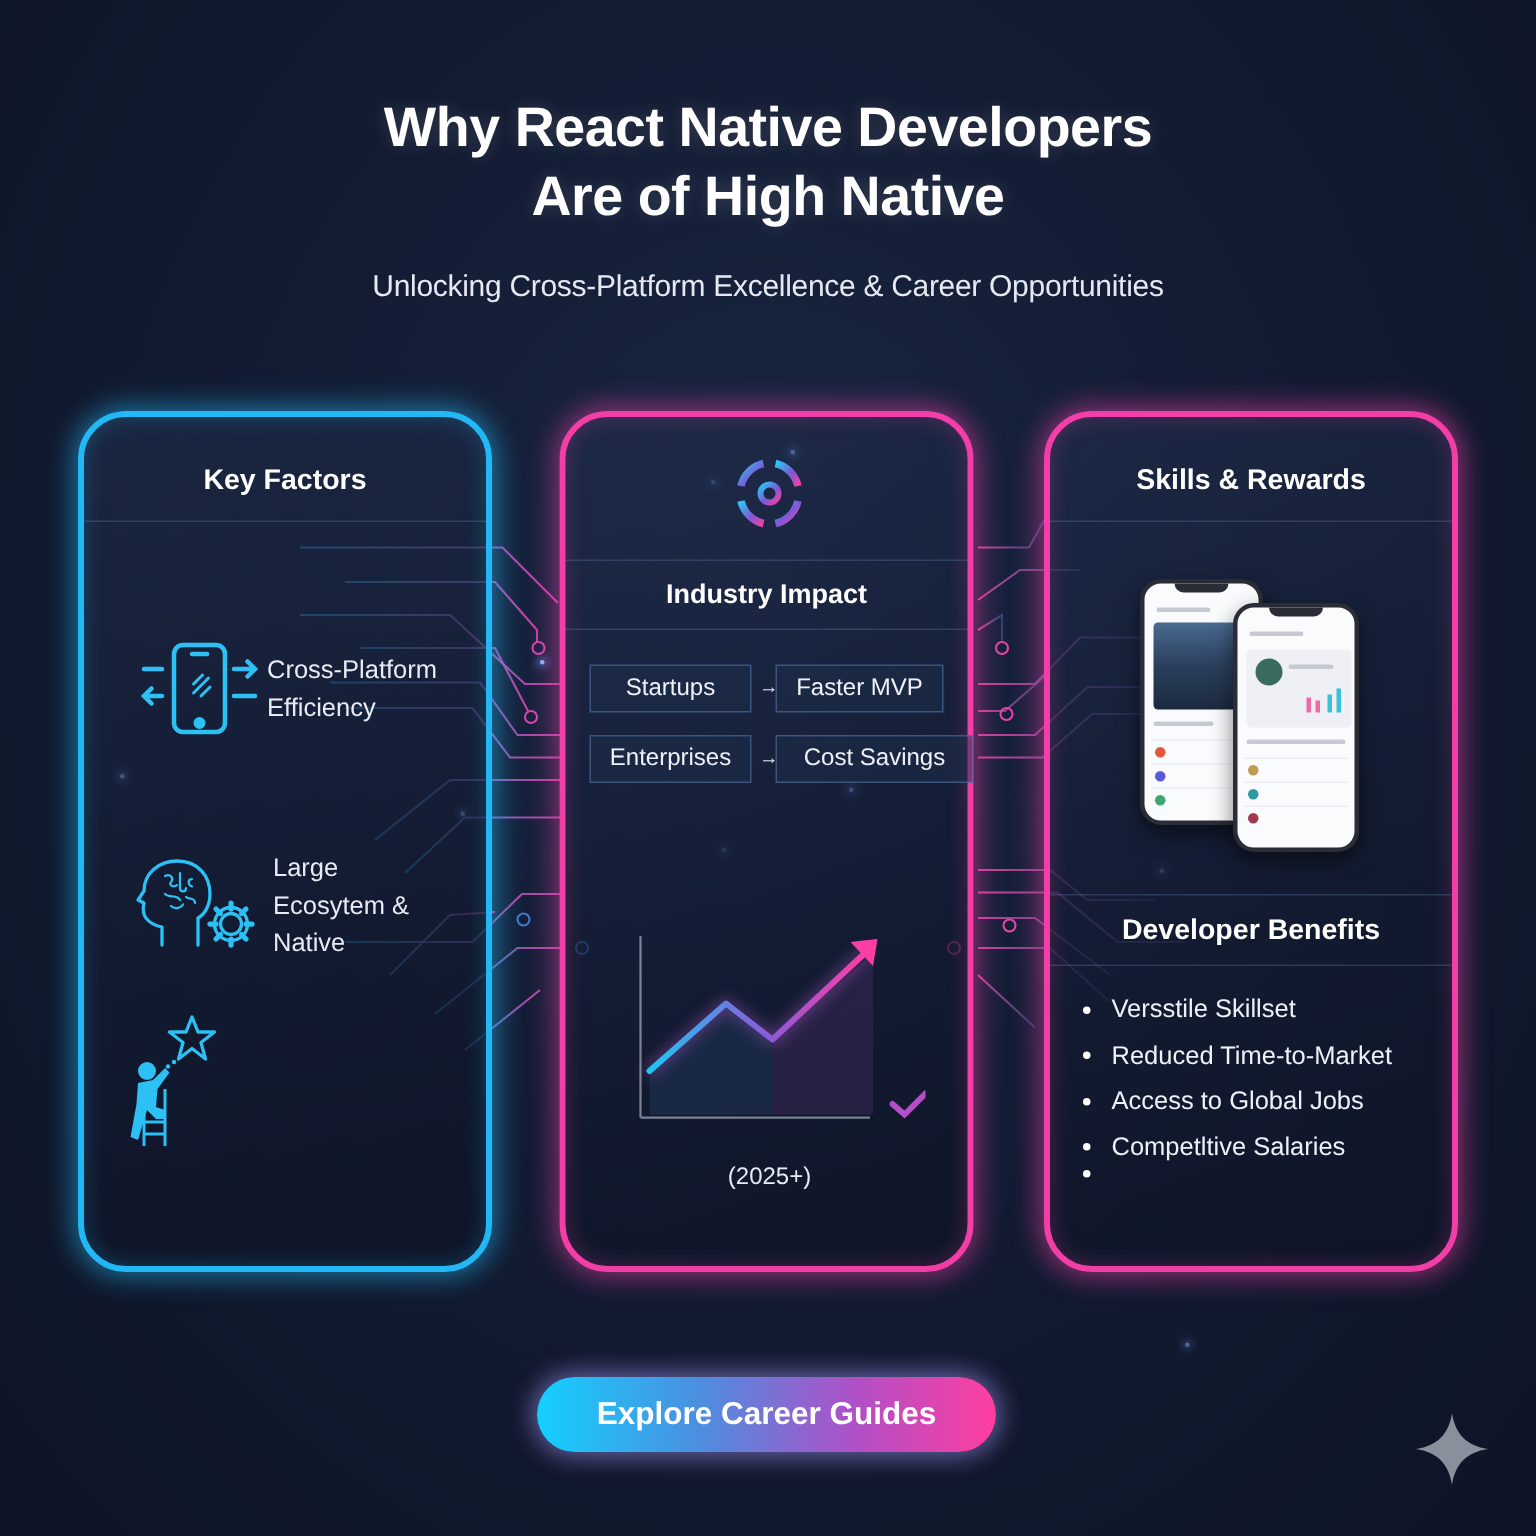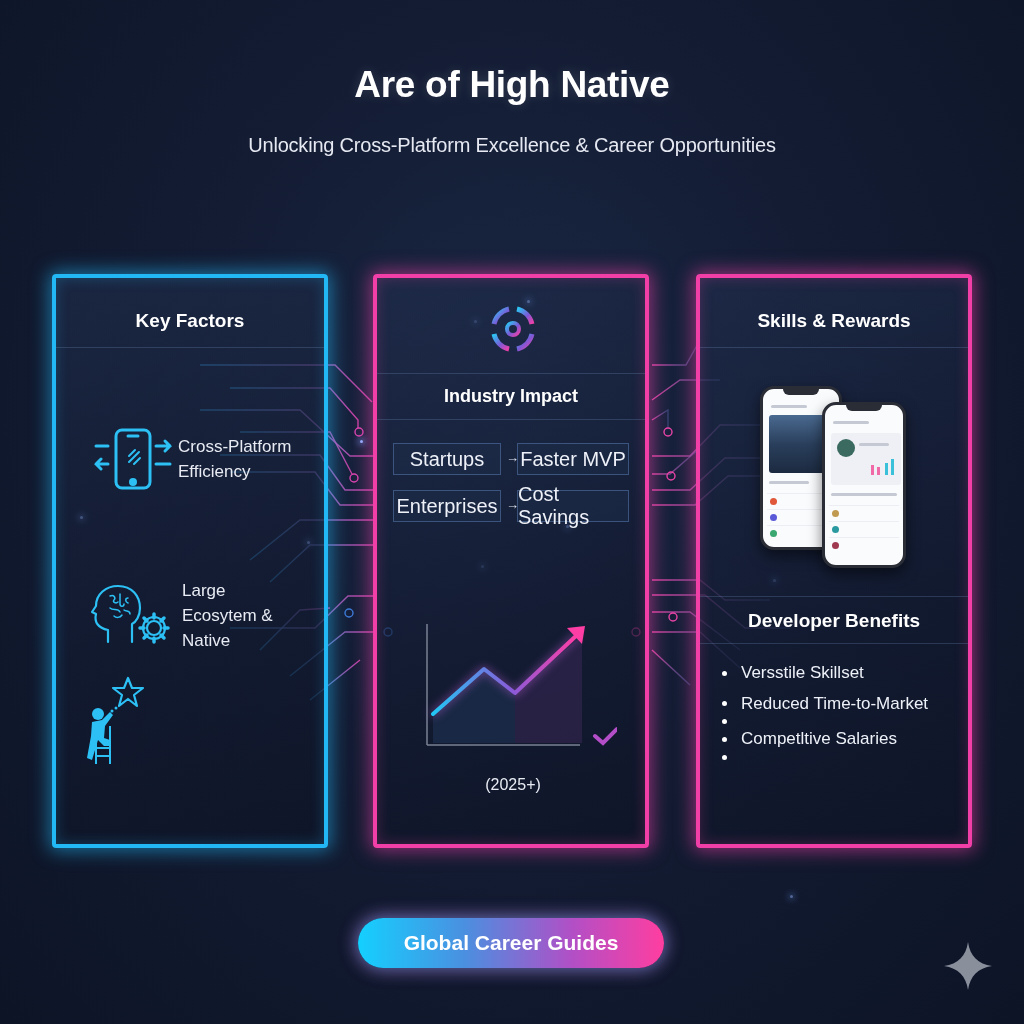--- a/index.html
+++ b/index.html
@@ -16,38 +16,38 @@
   }
   .header { position: absolute; top: 62px; left: 0; width: 1024px; text-align: center; }
   .title {
     font-size: 37px; font-weight: bold; line-height: 46px; letter-spacing: -0.3px;
     text-shadow: 0 0 12px rgba(255,255,255,0.15);
   }
   .subtitle { margin-top: 26px; font-size: 20px; color: #e6e9f2; letter-spacing: -0.2px; }
 
   .card {
     position: absolute; top: 274px; height: 574px; width: 276px;
-    border-radius: 4px; border: 4px solid;
+    border-radius: 32px; border: 4px solid;
     background: linear-gradient(160deg, rgba(34,48,80,0.55) 0%, rgba(18,26,48,0.7) 60%, rgba(14,20,38,0.8) 100%);
     text-decoration: underline;
   }
   .card.blue { left: 52px; border-color: #22b8f5; box-shadow: 0 0 18px 3px rgba(34,184,245,0.55), inset 0 0 14px rgba(34,184,245,0.25); }
   .card.pink { border-color: #f23fa8; box-shadow: 0 0 18px 3px rgba(242,63,168,0.55), inset 0 0 14px rgba(242,63,168,0.25); }
   .card.mid { left: 373px; }
   .card.right { left: 696px; }
 
   .card-title { position: absolute; left: 0; width: 100%; text-align: center; font-weight: bold; font-size: 19px; }
   .divider { position: absolute; left: 0; width: 100%; height: 1px; background: rgba(120,150,200,0.25); }
 
   .factor { position: absolute; display: flex; align-items: center; }
   .factor-text { font-size: 17px; line-height: 25px; color: #e8ebf3; }
 
   .flow-box {
     position: absolute; height: 32px; border: 1px solid rgba(100,140,200,0.45);
-    background: rgba(30,45,75,0.5); font-size: 20px; color: #eef1f8;
+    background: rgba(30,45,75,0.5); font-size: 16px; color: #eef1f8;
     display: flex; align-items: center; justify-content: center;
   }
   .flow-arrow { position: absolute; font-size: 13px; color: #dfe4ee; }
   .center-text { position: absolute; text-align: center; font-size: 16px; line-height: 25px; color: #e8ebf3; }
 
   .benefits { position: absolute; left: 22px; top: 380px; list-style: none; }
   .benefits li { font-size: 17px; line-height: 30.5px; color: #eef1f8; display: flex; align-items: center; }
   .benefits li .dot { width: 5px; height: 5px; border-radius: 50%; background: #fff; margin-right: 14px; }
 
   .phone {
@@ -129,20 +129,21 @@
     <path d="M652 650 L690 685"></path>
     <circle cx="668" cy="432" r="4" stroke="#e845a8"></circle>
     <circle cx="671" cy="476" r="4" stroke="#e845a8"></circle>
     <circle cx="636" cy="632" r="4" stroke="#e845a8"></circle>
     <circle cx="673" cy="617" r="4" stroke="#e845a8"></circle>
   </g>
 </svg>
 
 <header class="header">
   <h1 class="title">
+    <div>Why React Native Developers</div>
     <div>Are of High Native</div>
   </h1>
   <p class="subtitle">Unlocking Cross-Platform Excellence &amp; Career Opportunities</p>
 </header>
 
 <section class="card blue" style="left:52px">
   <div class="card-title" style="top:32px">Key Factors</div>
   <div class="divider" style="top:69px"></div>
 
   <div class="factor" style="left:38px;top:148px">
@@ -157,21 +158,21 @@
         <path d="M62 20 H76 M71 15 l5 5 l-5 5"></path>
         <line x1="62" y1="38" x2="76" y2="38"></line>
       </svg>
     </span>
     <div class="factor-text">
       <div>Cross-Platform</div>
       <div>Efficiency</div>
     </div>
   </div>
 
-  <div class="factor" style="left:32px;top:300px">
+  <div class="factor" style="left:32px;top:288px">
     <span style="width:86px;height:64px;margin-right:8px">
       <svg width="86" height="64" viewBox="0 0 86 64" fill="none" stroke="#2cc0f5" stroke-width="2.2" stroke-linecap="round" stroke-linejoin="round">
         <path d="M20 58 V46 C10 44 6 38 8 30 L4 28 L8 22 C8 10 18 2 30 2 C44 2 52 12 52 24 C52 32 48 38 44 40 V58"></path>
         <path d="M22 12 c4 -2 6 2 4 4 c-2 2 2 4 4 2 M32 10 v10 c0 3 4 3 4 0 M40 14 c-3 0 -3 4 0 5 M22 24 c3 3 8 0 10 4 M36 26 c2 2 6 0 6 4 M26 32 c2 2 6 2 8 -1" stroke-width="1.5"></path>
         <g transform="translate(66,44)">
           <circle r="7"></circle>
           <path d="M0 -14 V-10 M0 10 V14 M-14 0 H-10 M10 0 H14 M-10 -10 l3 3 M7 7 l3 3 M-10 10 l3 -3 M7 -7 l3 -3" stroke-width="3.5"></path>
           <circle r="11"></circle>
         </g>
       </svg>
@@ -223,21 +224,21 @@
   <div class="divider" style="top:95px"></div>
   <div class="card-title" style="top:108px;font-size:18px">Industry Impact</div>
   <div class="divider" style="top:141px"></div>
 
   <div class="flow-box" style="left:16px;top:165px;width:108px">Startups</div>
   <div class="flow-arrow" style="left:129px;top:172px">→</div>
   <div class="flow-box" style="left:140px;top:165px;width:112px">Faster MVP</div>
 
   <div class="flow-box" style="left:16px;top:212px;width:108px">Enterprises</div>
   <div class="flow-arrow" style="left:129px;top:219px">→</div>
-  <div class="flow-box" style="left:140px;top:212px;width:112px">Cost Savings</div>
+  <div class="flow-box" style="left:140px;top:212px;width:132px">Cost Savings</div>
 
 
   <span style="position:absolute;left:40px;top:330px">
     <svg width="200" height="150" viewBox="0 0 200 150">
       <defs>
         <linearGradient id="lg" x1="0" x2="1">
             <stop offset="0" stop-color="#22c6f5"></stop>
             <stop offset=".55" stop-color="#8a5ad8"></stop>
             <stop offset="1" stop-color="#ff3ea5"></stop>
           </linearGradient>
@@ -308,30 +309,31 @@
     <li>
         <span class="dot"></span>
         <span>Versstile Skillset</span>
       </li>
     <li>
         <span class="dot"></span>
         <span>Reduced Time-to-Market</span>
       </li>
     <li>
         <span class="dot"></span>
+        <span>Access to Global Jobs</span>
       </li>
     <li>
         <span class="dot"></span>
         <span>Competltive Salaries</span>
       </li>
     <li>
         <span class="dot"></span>
       </li>
   </ul>
 </section>
 
-<button class="cta">Global Career Guides</button>
+<button class="cta">Explore Career Guides</button>
 
 <span class="sparkle">
   <svg width="48" height="48" viewBox="0 0 48 48">
       <path d="M24 0 C26 14 34 22 48 24 C34 26 26 34 24 48 C22 34 14 26 0 24 C14 22 22 14 24 0 Z" fill="#8a8f9c"></path>
     </svg>
 </span>
 
 </body></html>

